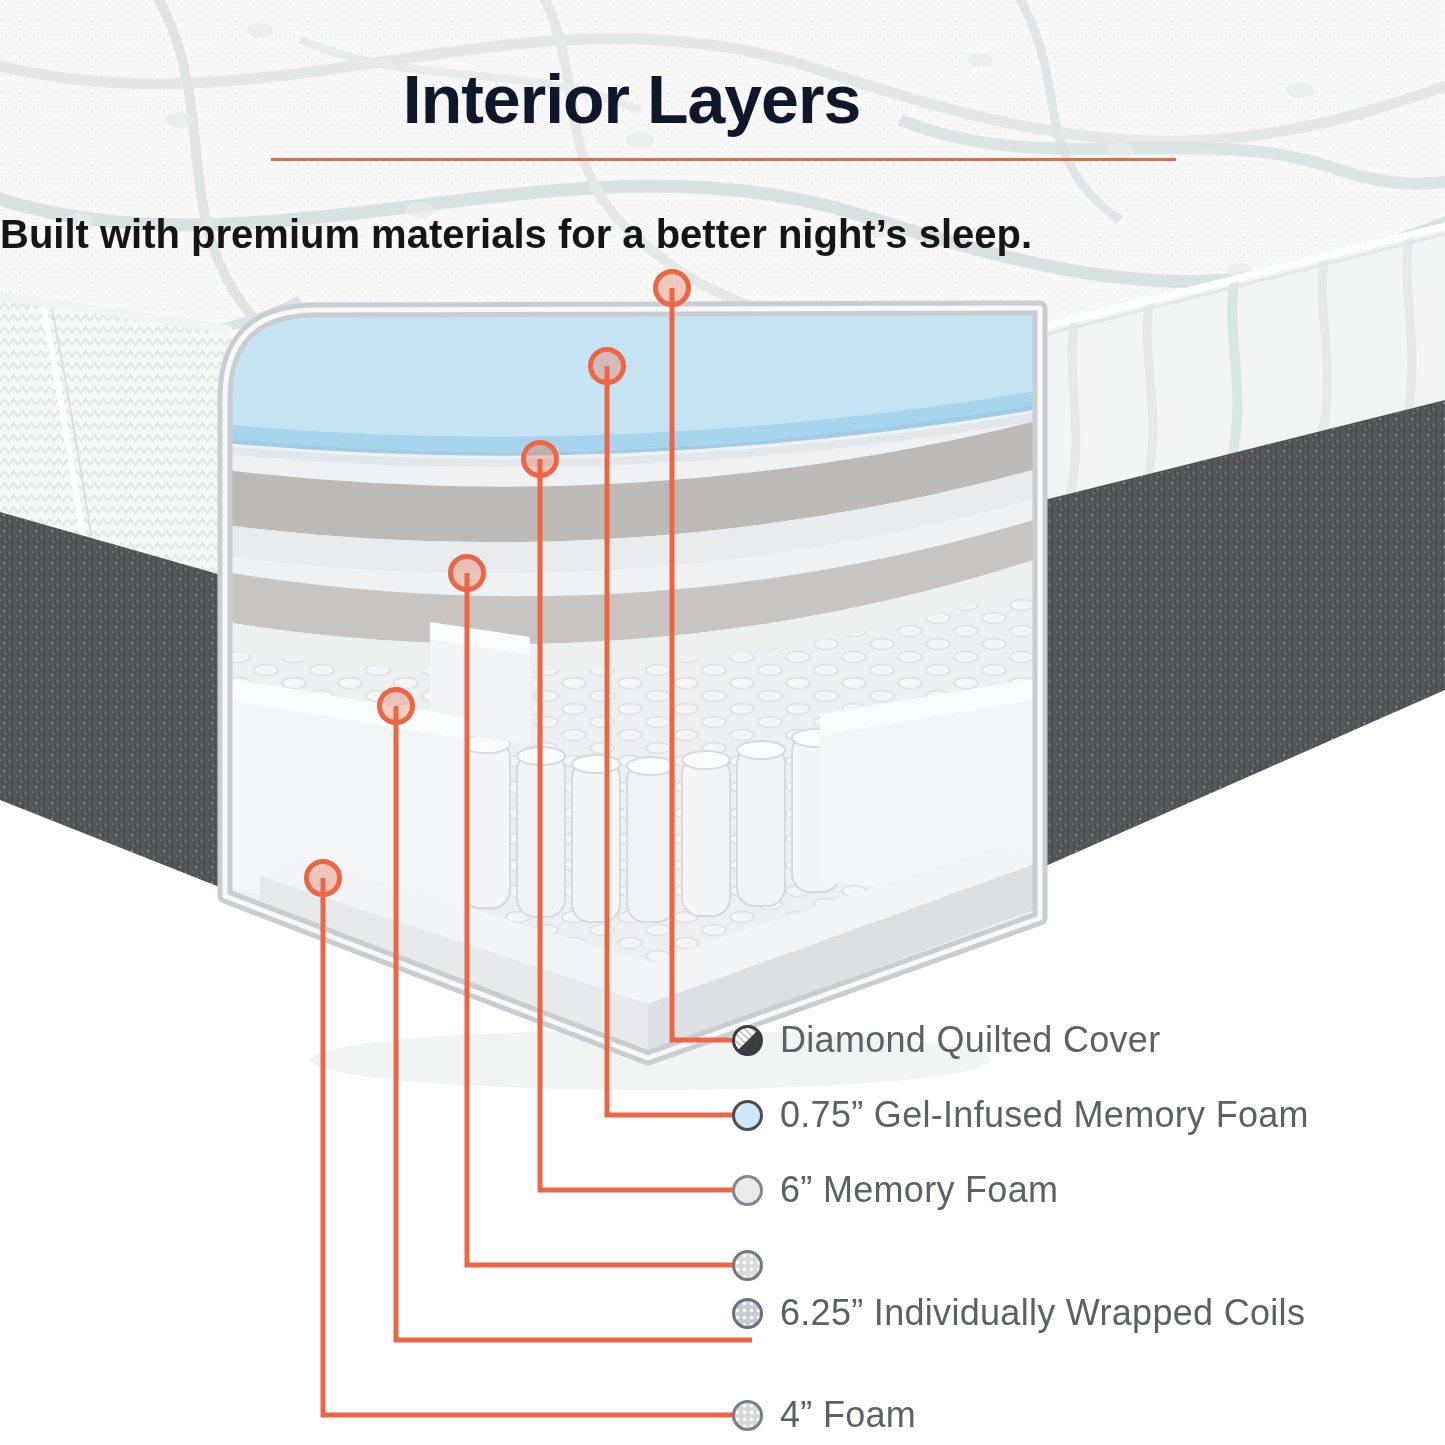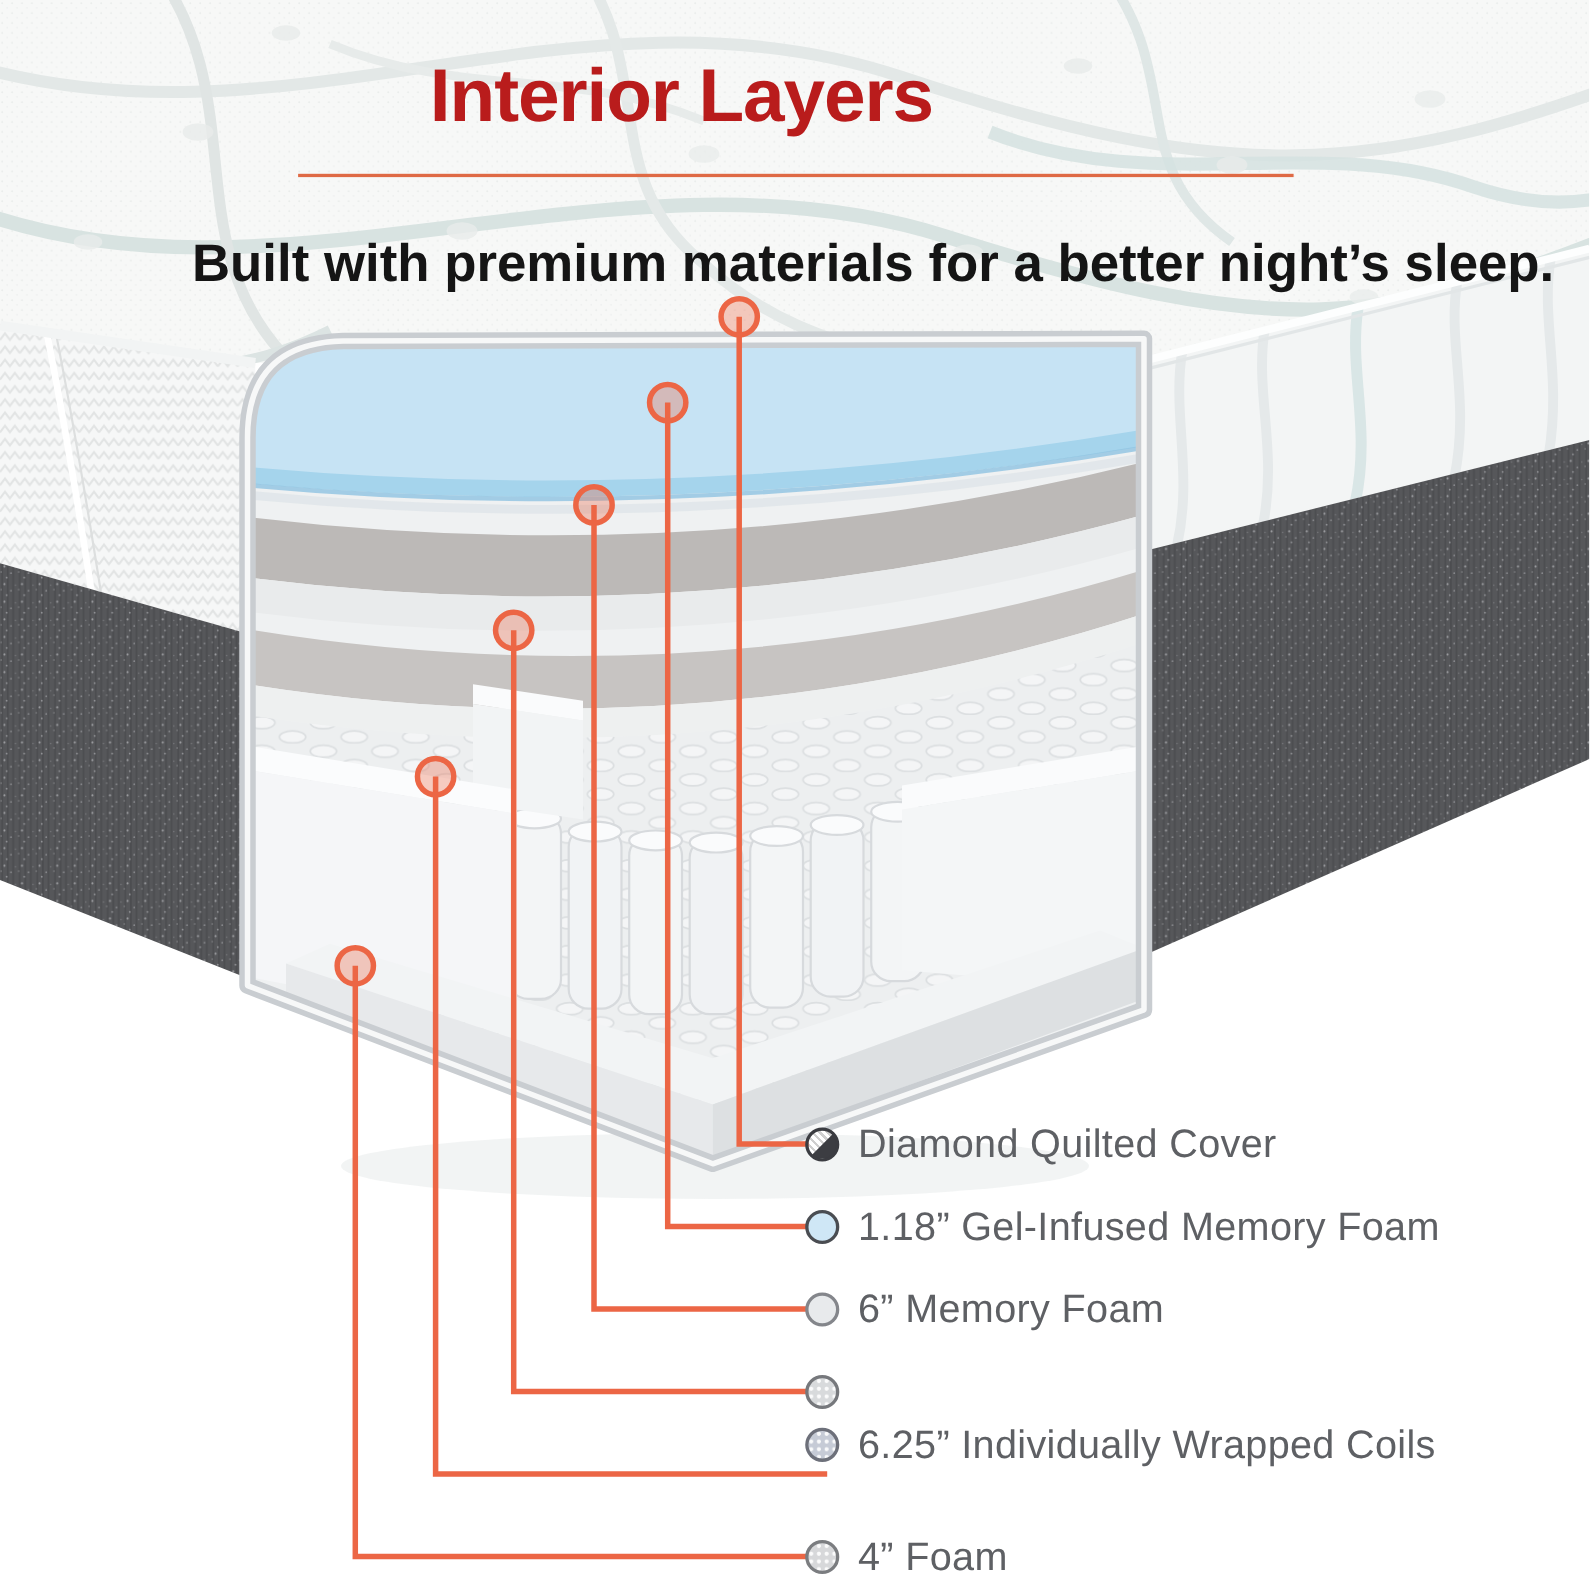--- a/index.html
+++ b/index.html
@@ -1,24 +1,24 @@
 <!DOCTYPE html>
 <html><head>
 <meta charset="utf-8">
 <style>
   html,body{margin:0;padding:0;background:#ffffff;}
   .stage{position:relative;width:1445px;height:1445px;overflow:hidden;background:#ffffff;
          font-family:"Liberation Sans", sans-serif;}
   .art{position:absolute;left:0;top:0;width:1445px;height:1445px;display:block;}
   .title-block{position:absolute;left:0;top:0;width:1445px;text-align:center;z-index:5;}
-  .page-title{margin:0;position:absolute;top:48px;left:0;width:1239px;text-align:center;
-              font-size:68px;font-weight:700;letter-spacing:-1px;color:#b91c1c;}
+  .page-title{margin:12px;position:absolute;top:48px;left:0;width:1239px;text-align:center;
+              font-size:68px;font-weight:700;letter-spacing:-1px;color:#0f172a;}
   .title-divider{position:absolute;top:158px;left:271px;width:905px;height:3px;background:#DF6A45;}
-  .page-subtitle{margin:0;position:absolute;top:212px;left:0;width:1413px;text-align:right;
-                 font-size:48px;font-weight:700;color:#151515;}
+  .page-subtitle{margin:0;position:absolute;top:212px;left:0;width:1413px;text-align:left;
+                 font-size:40px;font-weight:700;color:#151515;}
   .legend{position:absolute;left:0;top:0;width:1445px;height:1086px;z-index:6;pointer-events:none;}
   .legend-row{position:absolute;left:732px;height:42px;display:flex;align-items:center;white-space:nowrap;}
   .legend-icon{width:31px;height:31px;border-radius:50%;box-sizing:border-box;border:3px solid #777;
                margin-right:17px;flex:0 0 auto;}
   .legend-label{font-size:36px;color:#5E6064;letter-spacing:0.3px;font-weight:400;}
 </style>
 </head>
 <body>
 
 <div class="stage">
@@ -198,21 +198,21 @@
     <p class="page-subtitle">Built with premium materials for a better night’s sleep.</p>
   </div>
 
   <div class="legend" id="legend">
       <div class="legend-row" style="top: 1019px;">
         <span class="legend-icon" style="border-color: rgb(59, 60, 65); background: linear-gradient(135deg, rgba(0, 0, 0, 0) 0px, rgba(0, 0, 0, 0) 49%, rgb(60, 61, 66) 51%, rgb(60, 61, 66) 100%), repeating-linear-gradient(45deg, rgb(255, 255, 255) 0px, rgb(255, 255, 255) 3px, rgb(207, 207, 207) 3px, rgb(207, 207, 207) 5px);"></span>
         <span class="legend-label">Diamond Quilted Cover</span>
       </div>
       <div class="legend-row" style="top: 1094px;">
         <span class="legend-icon" style="border-color: rgb(74, 77, 82); background: rgb(207, 231, 246);"></span>
-        <span class="legend-label">1.18” Gel-Infused Memory Foam</span>
+        <span class="legend-label">0.75” Gel-Infused Memory Foam</span>
       </div>
       <div class="legend-row" style="top: 1169px;">
         <span class="legend-icon" style="border-color: rgb(132, 134, 139); background: rgb(232, 234, 236);"></span>
         <span class="legend-label">6” Memory Foam</span>
       </div>
       <div class="legend-row" style="top: 1244px;">
         <span class="legend-icon" style="border-color: rgb(118, 120, 124); background: radial-gradient(circle at 35% 35%, rgba(255, 255, 255, 0.9) 1.5px, rgba(0, 0, 0, 0) 2.2px) 0px 0px / 7px 7px, rgb(216, 218, 220);"></span>
       </div>
       <div class="legend-row" style="top: 1292px;">
         <span class="legend-icon" style="border-color: rgb(109, 112, 122); background: radial-gradient(circle at 35% 35%, rgba(255, 255, 255, 0.9) 1.5px, rgba(0, 0, 0, 0) 2.2px) 0px 0px / 7px 7px, rgb(198, 203, 214);"></span>

